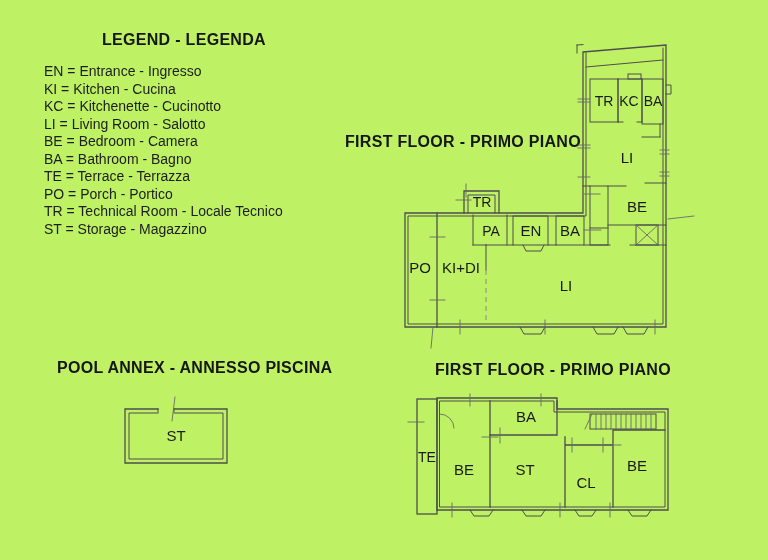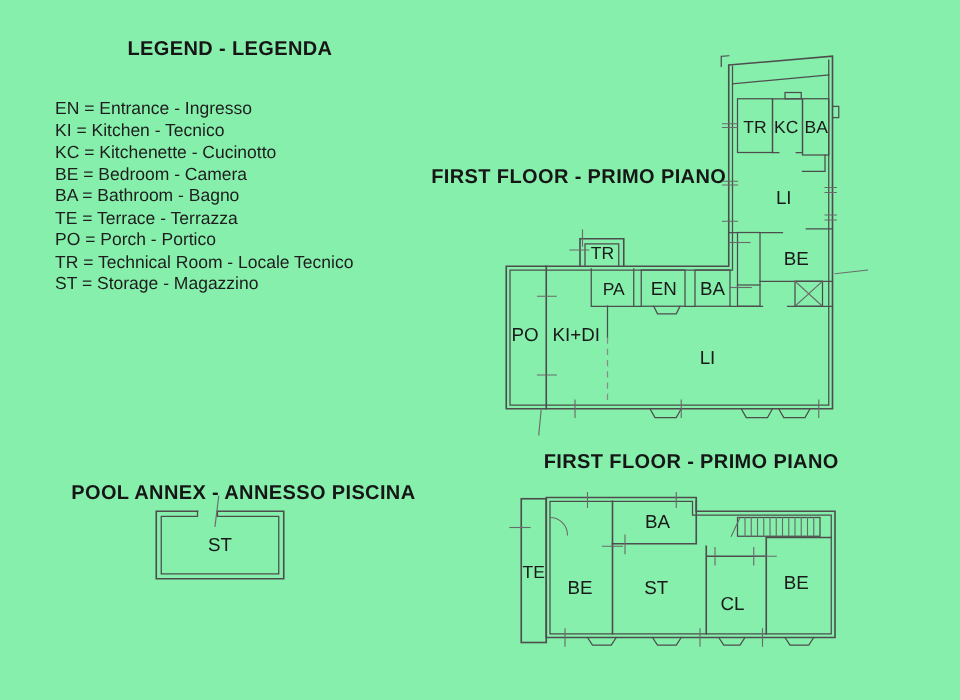--- a/index.html
+++ b/index.html
@@ -1,49 +1,50 @@
 <!DOCTYPE html>
 <html><head>
 <meta charset="utf-8">
 <style>
   html,body{margin:0;padding:0;background:#fff;}
   .canvas{
-    position:relative;width:768px;height:560px;background:#86efac;
+    position:relative;width:768px;height:560px;background:#bef264;
     font-family:"Liberation Sans", sans-serif;overflow:hidden;
   }
   .title{
     position:absolute;font-weight:bold;font-size:16px;letter-spacing:.3px;
     color:#161616;white-space:nowrap;
   }
   .legend-title{left:102px;top:31px;}
   .t-main{left:345px;top:133px;}
-  .t-pool{left:57px;top:386px;}
+  .t-pool{left:57px;top:359px;}
   .t-annex{left:435px;top:361px;}
   .legend-items{
-    position:absolute;left:44px;top:78px;font-size:14px;color:#1d1d1d;
+    position:absolute;left:44px;top:63px;font-size:14px;color:#1d1d1d;
     line-height:17.5px;white-space:nowrap;
   }
   svg{position:absolute;overflow:visible;}
   .w {stroke:#4d4d4d;stroke-width:1.3;fill:none;stroke-linecap:square;}
   .w2{stroke:#4d4d4d;stroke-width:1;fill:none;stroke-linecap:square;}
   .tk{stroke:#6a6a6a;stroke-width:.9;fill:none;stroke-linecap:square;}
   .dsh{stroke:#8a8a8a;stroke-width:1;fill:none;stroke-dasharray:5 4;}
   .room{font-family:"Liberation Sans",sans-serif;font-size:15px;fill:#1a1a1a;text-anchor:middle;}
   .room-sm{font-family:"Liberation Sans",sans-serif;font-size:14px;fill:#1a1a1a;text-anchor:middle;}
 </style>
 </head>
 <body>
 
 <div class="canvas">
 
   <div class="title legend-title">LEGEND - LEGENDA</div>
   <div class="legend-items">
     <div>EN = Entrance - Ingresso</div>
-    <div>KI = Kitchen - Tecnico</div>
+    <div>KI = Kitchen - Cucina</div>
     <div>KC = Kitchenette - Cucinotto</div>
+    <div>LI = Living Room - Salotto</div>
     <div>BE = Bedroom - Camera</div>
     <div>BA = Bathroom - Bagno</div>
     <div>TE = Terrace - Terrazza</div>
     <div>PO = Porch - Portico</div>
     <div>TR = Technical Room - Locale Tecnico</div>
     <div>ST = Storage - Magazzino</div>
   </div>
 
   <div class="title t-main">FIRST FLOOR - PRIMO PIANO</div>
   <div class="title t-pool">POOL ANNEX - ANNESSO PISCINA</div>

